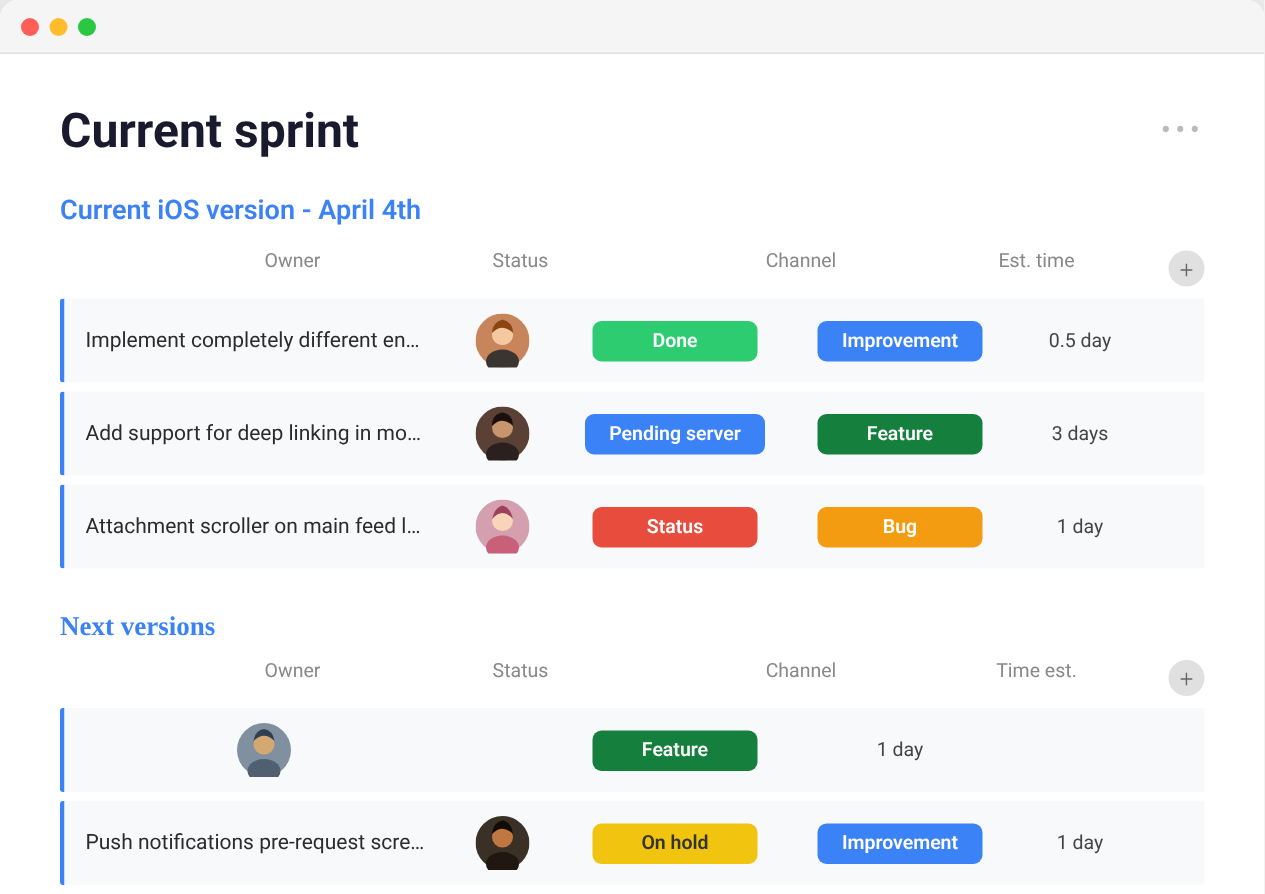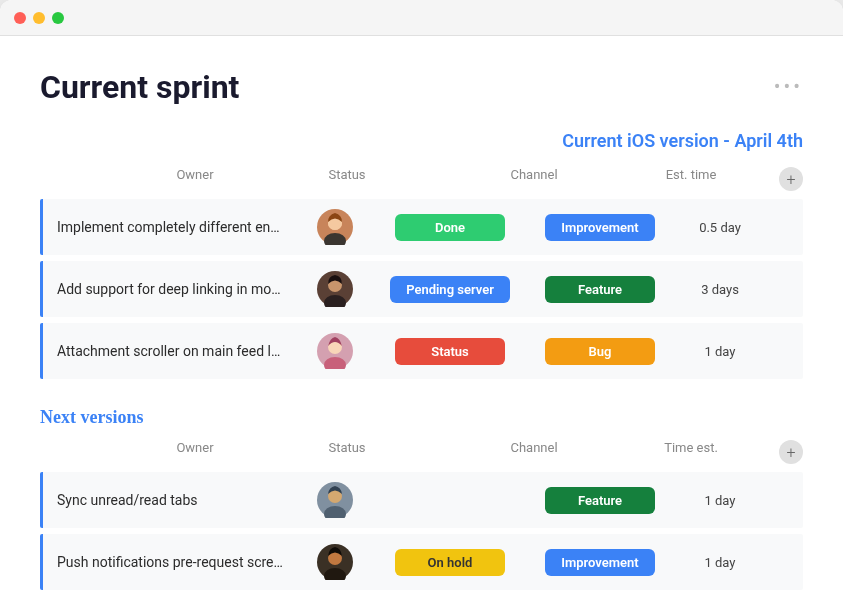--- a/index.html
+++ b/index.html
@@ -129,21 +129,21 @@
       <div class="dot dot-red"></div>
       <div class="dot dot-yellow"></div>
       <div class="dot dot-green"></div>
     </div>
   </div>
   <div class="content" style="position:relative;">
     <h1 class="page-title">Current sprint</h1>
     <div style="position:absolute; top:38px; right:40px; cursor:pointer; color:#bbb; font-size:20px; letter-spacing:3px;">•••</div>
 
     <div class="section-header">
-      <div style="display:flex; align-items:center; justify-content:flex-end; margin-bottom:4px;">
+      <div style="display:flex; align-items:center; justify-content:flex-start; margin-bottom:4px;">
         <div class="section-title">Current iOS version - April 4th</div>
       </div>
       <div class="col-headers-row">
         <div></div>
         <div class="col-owner" style="text-align:center;">Owner</div>
         <div class="col-status" style="text-align:center;">Status</div>
         <div class="col-channel" style="text-align:center;">Channel</div>
         <div class="col-time" style="text-align:center;">Est. time</div>
         <div style="display:flex; align-items:center; justify-content:center;">
           <div class="add-btn">+</div>
@@ -223,21 +223,20 @@
         <div style="text-align:center;">Channel</div>
         <div style="text-align:center;">Time est.</div>
         <div style="display:flex; align-items:center; justify-content:center;">
           <div class="add-btn">+</div>
         </div>
       </div>
     </div>
 
     <div id="section2-tasks">
         <div class="task-row">
-    <div class="task-name">Sync unread/read tabs</div>
     <div style="display:flex; justify-content:center; align-items:center;">
       <svg width="36" height="36" viewBox="0 0 36 36" xmlns="http://www.w3.org/2000/svg">
     <circle cx="18" cy="18" r="18" fill="#8090a0"></circle>
     <circle cx="18" cy="14" r="7" fill="#d4a870"></circle>
     <ellipse cx="18" cy="32" rx="11" ry="8" fill="#506070"></ellipse>
     <path d="M11 12 Q18 5 25 12 Q24 5 18 4 Q12 5 11 12Z" fill="#304050"></path>
   </svg>
     </div>
     <div class="col-center">
       

